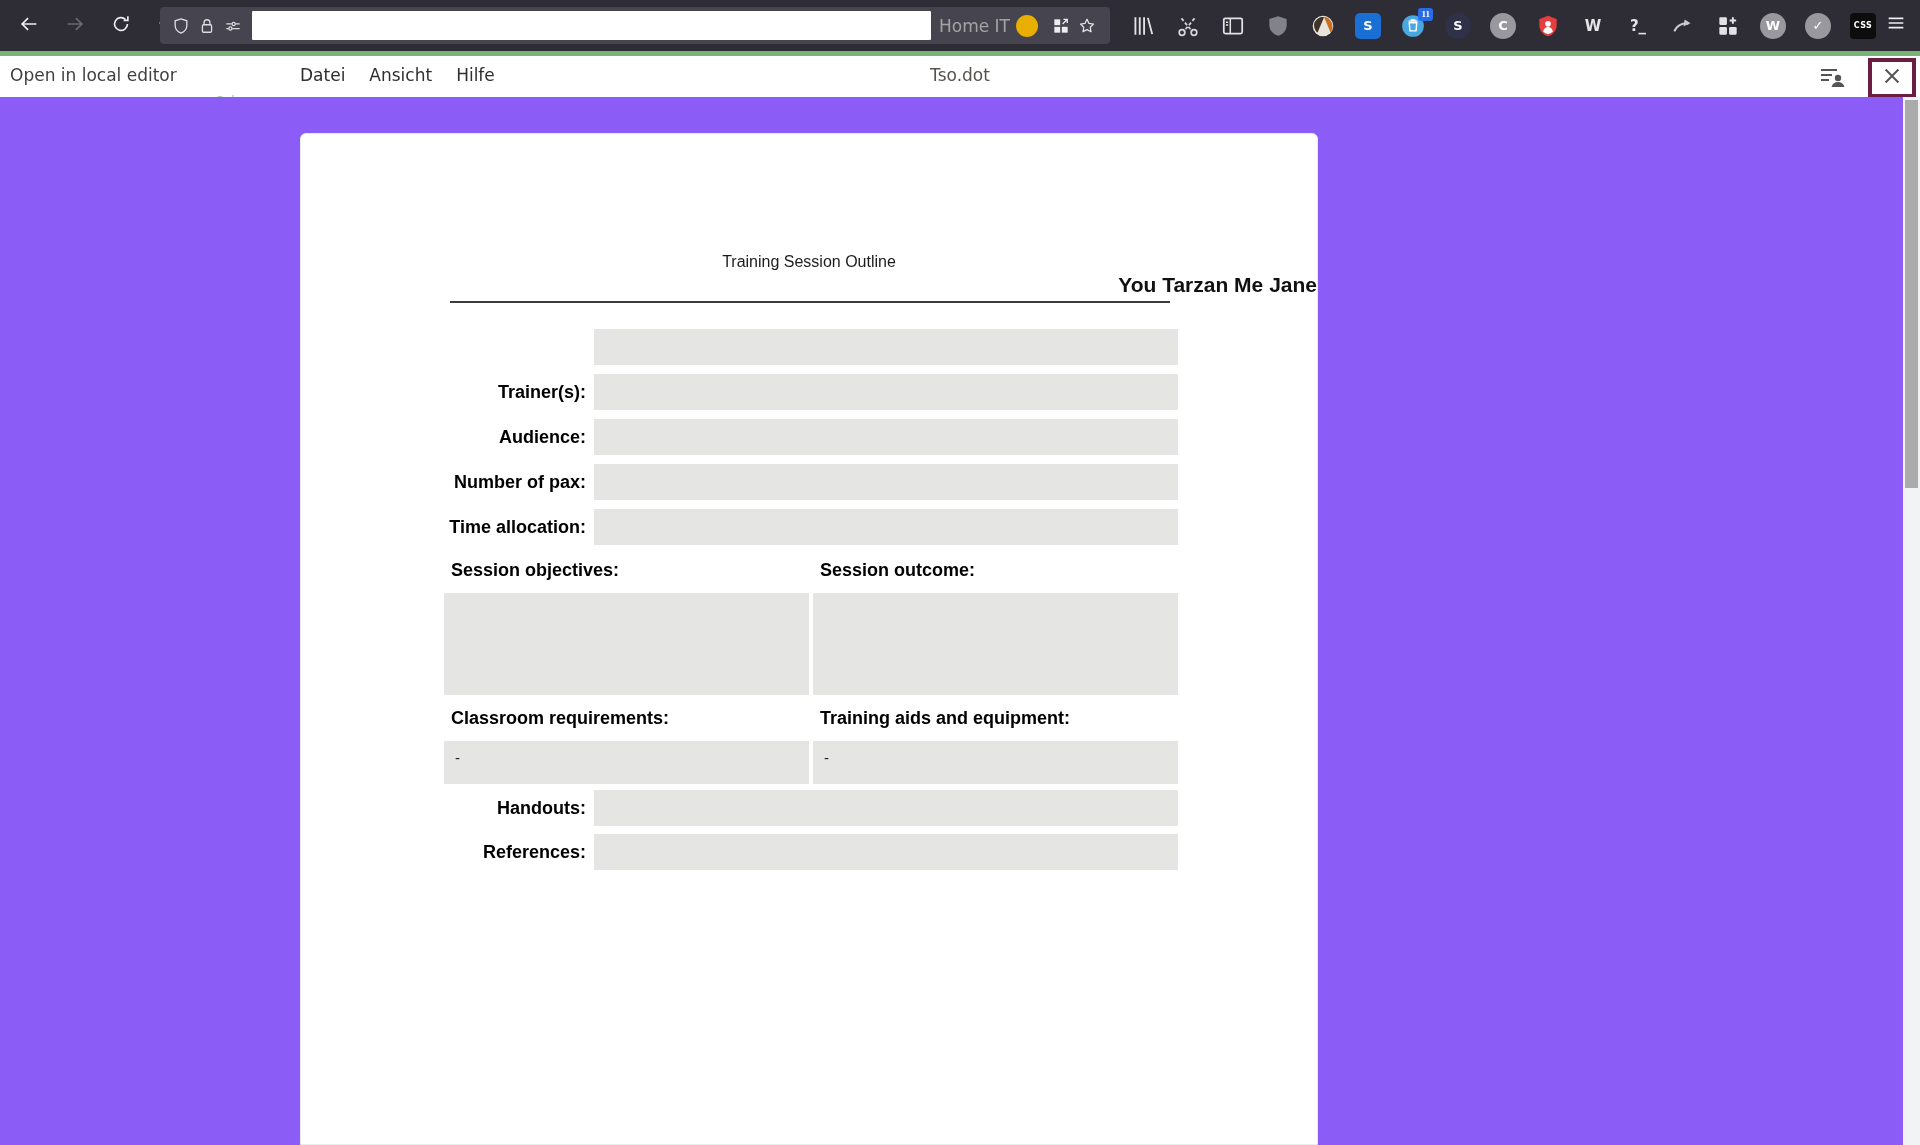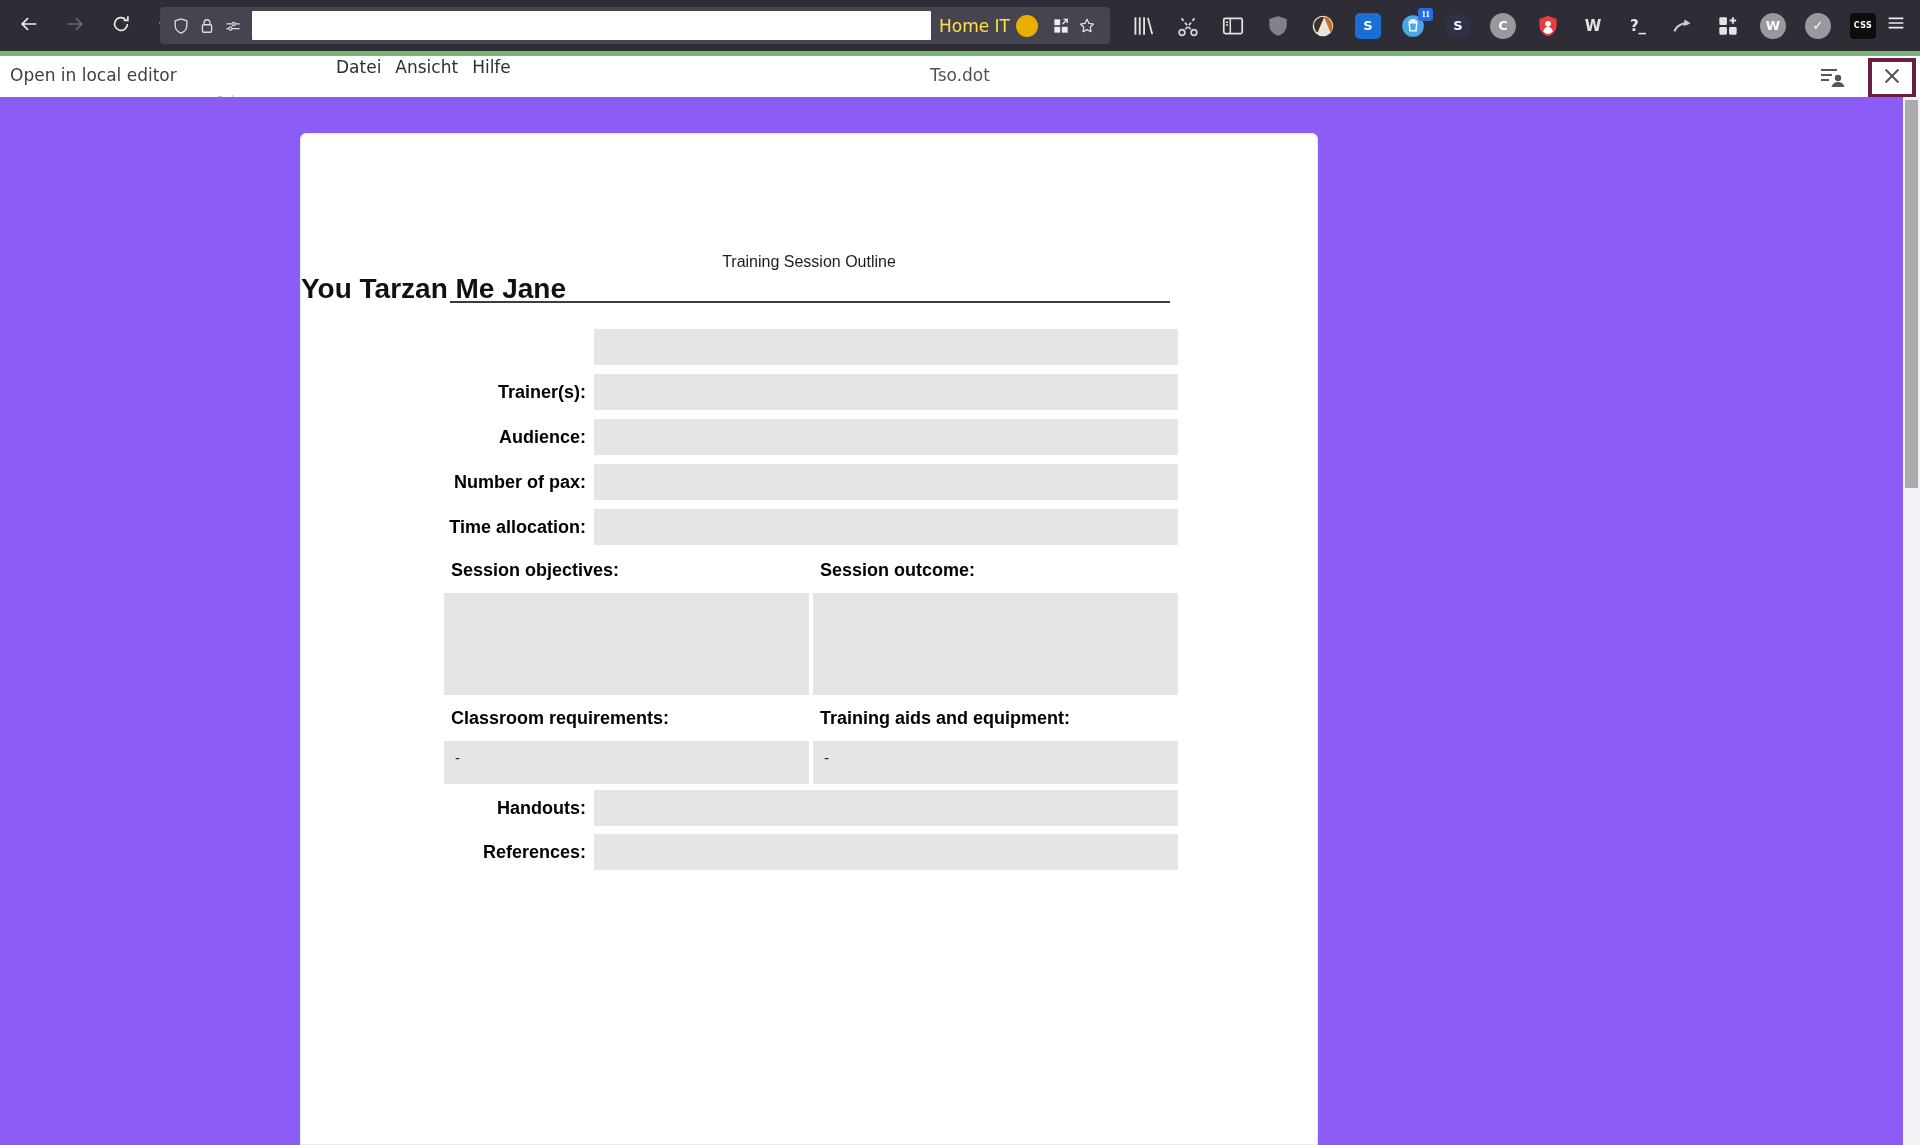--- a/index.html
+++ b/index.html
@@ -8,54 +8,54 @@
   
   .browser-bar { position:absolute; left:0; top:0; width:1920px; height:51px; background:#2e2d35; display:flex; align-items:center; }
   .nav-icons { display:flex; align-items:center; gap:16px; padding-left:14px; }
   .nav-btn { width:30px; height:30px; display:flex; align-items:center; justify-content:center; border-radius:4px; cursor:pointer; }
   .nav-btn svg { width:22px; height:22px; }
 
   .urlbar { position:absolute; left:160px; top:7px; width:950px; height:37px; background:#46454f; border-radius:4px; display:flex; align-items:center; padding:0 10px 0 8px; }
   .urlbar .uicon { width:26px; height:26px; display:flex; align-items:center; justify-content:center; flex:0 0 auto; }
   .urlbar .uicon svg { width:20px; height:20px; }
   .url-input { flex:1; height:29px; margin:0 8px 0 6px; border:none; outline:none; background:#ffffff; border-radius:1px; font-size:14px; padding:0 6px; color:#111; }
-  .container-label { color:#fde047; font-size:17px; white-space:nowrap; margin-right:6px; }
+  .container-label { color:#a3a3a3; font-size:17px; white-space:nowrap; margin-right:6px; }
   .container-dot { width:22px; height:22px; border-radius:50%; background:#e8ae00; margin-right:10px; flex:0 0 auto; }
 
   .ext-icons { position:absolute; right:44px; top:0; height:51px; display:flex; align-items:center; gap:19px; }
   .ext { position:relative; width:26px; height:26px; display:flex; align-items:center; justify-content:center; font-weight:bold; font-size:13px; cursor:pointer; flex:0 0 auto; }
   .ext svg { width:26px; height:26px; }
   .s-square-blue { background:#1a6fd4; color:#fff; border-radius:5px; }
   .s-circle-navy { background:#2e3147; color:#fff; border-radius:50%; }
   .s-circle-gray { background:#98989e; color:#fff; border-radius:50%; }
   .s-plain { color:#e4e4e9; font-size:15px; }
   .s-square-black { background:#0d0d0d; color:#fff; border-radius:4px; font-size:8px; letter-spacing:.5px; }
   .ext .badge { position:absolute; top:-5px; right:-7px; background:#2a6be8; color:#fff; font-size:9px; font-weight:bold; line-height:1; padding:2px 3px; border-radius:3px;font-family:Liberation Serif, serif; }
   .menu-btn { position:absolute; right:8px; top:10px; width:32px; height:30px; display:flex; align-items:center; justify-content:center; cursor:pointer; }
   .menu-btn svg { width:22px; height:22px; }
 
   .accent-line { position:absolute; left:0; top:51px; width:1920px; height:5px; background:#77b577; }
 
   
   .editor-bar { position:absolute; left:0; top:56px; width:1920px; height:41px; background:#ffffff; }
   .open-local { position:absolute; left:10px; top:9px; font-size:17px; color:#3f3f3f; cursor:pointer; }
   .sub-badge { position:absolute; left:216px; top:26px; font-size:12px; color:#97cf97;margin-top:12px; }
-  .editor-menus { position:absolute; left:300px; top:1px; display:flex; gap:14px; font-size:17px; color:#2f2f2f;margin-left:36px; }
+  .editor-menus { position:absolute; left:300px; top:9px; display:flex; gap:24px; font-size:17px; color:#2f2f2f; }
   .editor-menus span { cursor:pointer; }
   .doc-title { position:absolute; left:50%; top:9px; transform:translateX(-50%); font-size:17px; color:#57524c; }
   .userlist-btn { position:absolute; right:72px; top:9px; width:30px; height:24px; cursor:pointer; }
   .close-btn { position:absolute; right:4px; top:2px; width:48px; height:40px; background:#ffffff; border:4px solid #6a1e41; display:flex; align-items:center; justify-content:center; cursor:pointer; }
   .close-btn svg { width:22px; height:22px; }
 
   
   .content { position:absolute; left:0; top:97px; width:1920px; height:1048px; background:#8b5cf6; }
   .page { position:absolute; left:300px; top:36px; width:1018px; height:1012px; background:#ffffff; border:1px solid #e9ebee; border-radius:6px 6px 0 0; font-family:"Liberation Sans", sans-serif; }
 
   .doc-heading { position:absolute; left:0; top:119px; width:100%; text-align:center; font-size:16px; color:#1c1c1c; }
-  .doc-subheading { position:absolute; left:0; top:139px; width:100%; text-align:left; font-size:28px; font-weight:bold; color:#111; }
+  .doc-subheading { position:absolute; left:0; top:139px; width:100%; text-align:right; font-size:21px; font-weight:bold; color:#111; }
   .doc-rule { position:absolute; left:149px; top:167px; width:720px; height:0; border-top:2px solid #3c3c3c; }
 
   .f-label { position:absolute; left:40px; width:245px; text-align:right; font-size:18px; font-weight:bold; color:#000; line-height:36px; }
   .f-box { position:absolute; left:293px; width:584px; height:36px; background:#e5e5e4; cursor:text; }
   .sec-label { position:absolute; width:365px; font-size:18px; font-weight:bold; color:#000; padding-left:7px; }
   .big-box { position:absolute; top:459px; width:365px; height:102px; background:#e5e5e4; cursor:text; }
   .small-box { position:absolute; top:607px; width:365px; height:43px; background:#e5e5e4; font-size:15px; color:#222; padding:8px 0 0 11px; cursor:text; }
   .col-left { left:143px; }
   .col-right { left:512px; }
 

